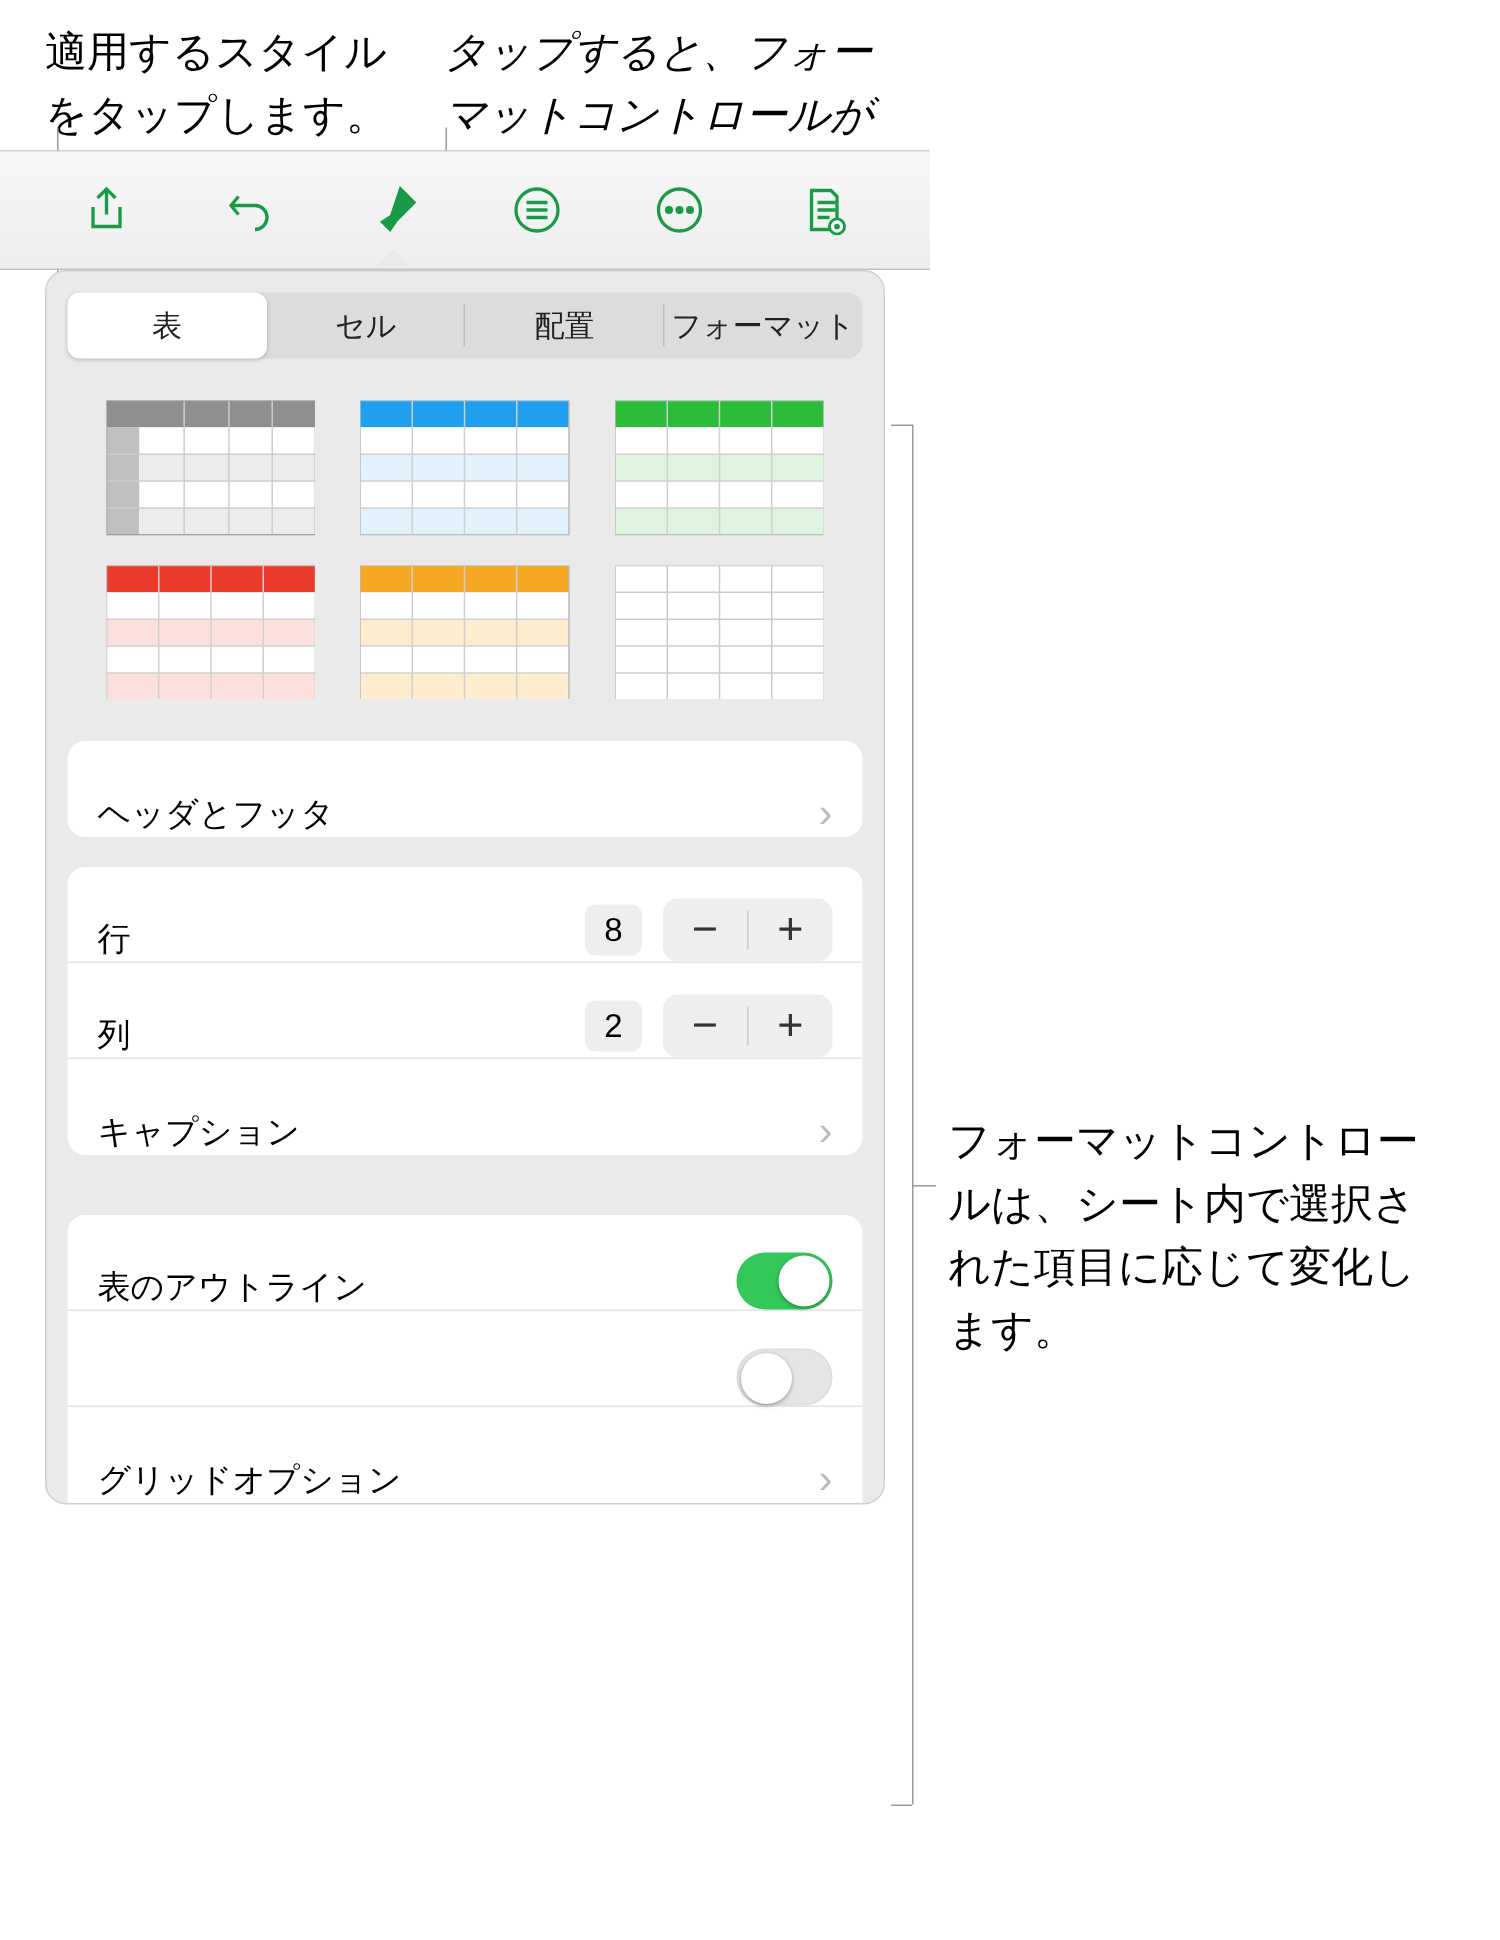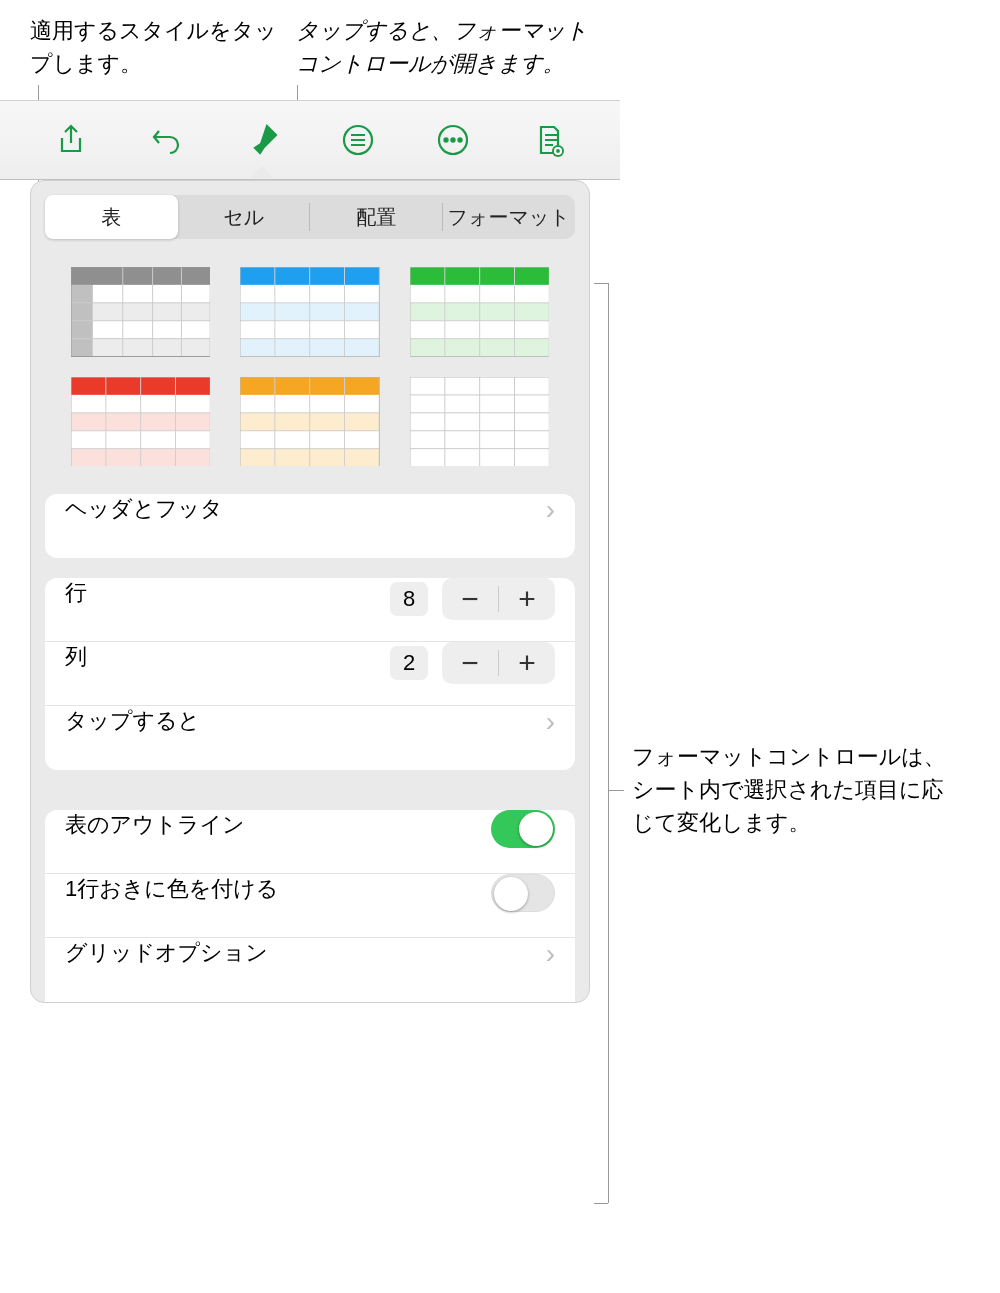--- a/index.html
+++ b/index.html
@@ -1,18 +1,18 @@
 <!DOCTYPE html>
 <html><head>
 <meta charset="utf-8">
 <style>
 * { margin: 0; padding: 0; box-sizing: border-box; font-family: -apple-system, "Hiragino Sans", sans-serif; }
 body { width: 1000px; height: 1293px; position: relative; background: #fff; }
 
-.callout { position: absolute; font-size: 22px; line-height: 1.5; color: #000; }
+.callout { position: absolute; font-size: 28px; line-height: 1.5; color: #000; }
 .callout-line { position: absolute; background: #999; }
 
 .app { position: absolute; left: 0; top: 100px; width: 620px; }
 
 .toolbar {
   height: 80px; background: linear-gradient(#f7f7f7,#eeeeee);
   border-top: 1px solid #d0d0d0; border-bottom: 1px solid #c0c0c0;
   display: flex; align-items: center; justify-content: space-evenly;
 }
 .tb-btn { width: 48px; height: 48px; display: flex; align-items: center; justify-content: center; position: relative; }
@@ -40,21 +40,21 @@
   content: ""; position: absolute; right: 0; top: 8px; bottom: 8px; width: 1px; background: #bbb;
 }
 .seg-item.active { background: #fff; border-radius: 8px; box-shadow: 0 1px 3px rgba(0,0,0,.2); }
 .seg-item.active::after { display: none; }
 
 .styles { display: grid; grid-template-columns: repeat(3, 1fr); gap: 20px 30px; padding: 10px 40px 28px; }
 .tstyle { width: 100%; }
 
 .group { background: #fff; margin: 0 14px 20px; border-radius: 12px; overflow: hidden; }
 .row {
-  display: flex; align-items: flex-start; min-height: 64px; padding: 0 20px;
+  display: flex; align-items: flex-end; min-height: 64px; padding: 0 20px;
   border-bottom: 1px solid #e4e4e4; font-size: 22px; color: #000;
 }
 .row:last-child { border-bottom: none; }
 .row .label { flex: 1; }
 .chev { color: #bcbcbc; font-size: 28px; margin-left: auto; }
 
 .stepper {
   display: flex; align-items: center; gap: 14px; margin-left: auto;
 }
 .stepper .val {
@@ -264,37 +264,36 @@
         <div class="stepper">
           <span class="val">2</span>
           <div class="stepctl">
             <div class="stepbtn">−</div>
             <div class="divider"></div>
             <div class="stepbtn">+</div>
           </div>
         </div>
       </div>
       <div class="row">
-        <span class="label">タップすると</span>
+        <span class="label">キャプション</span>
         <span class="chev">›</span>
       </div>
     </div>
 
     <div class="group">
     </div>
 
     <div class="group cut">
       <div class="row">
         <span class="label">表のアウトライン</span>
         <div class="switch on">
             <div class="knob"></div>
           </div>
       </div>
       <div class="row">
-        <span class="label">1行おきに色を付ける</span>
         <div class="switch off">
             <div class="knob"></div>
           </div>
       </div>
       <div class="row">
         <span class="label">グリッドオプション</span>
         <span class="chev">›</span>
       </div>
     </div>
 

